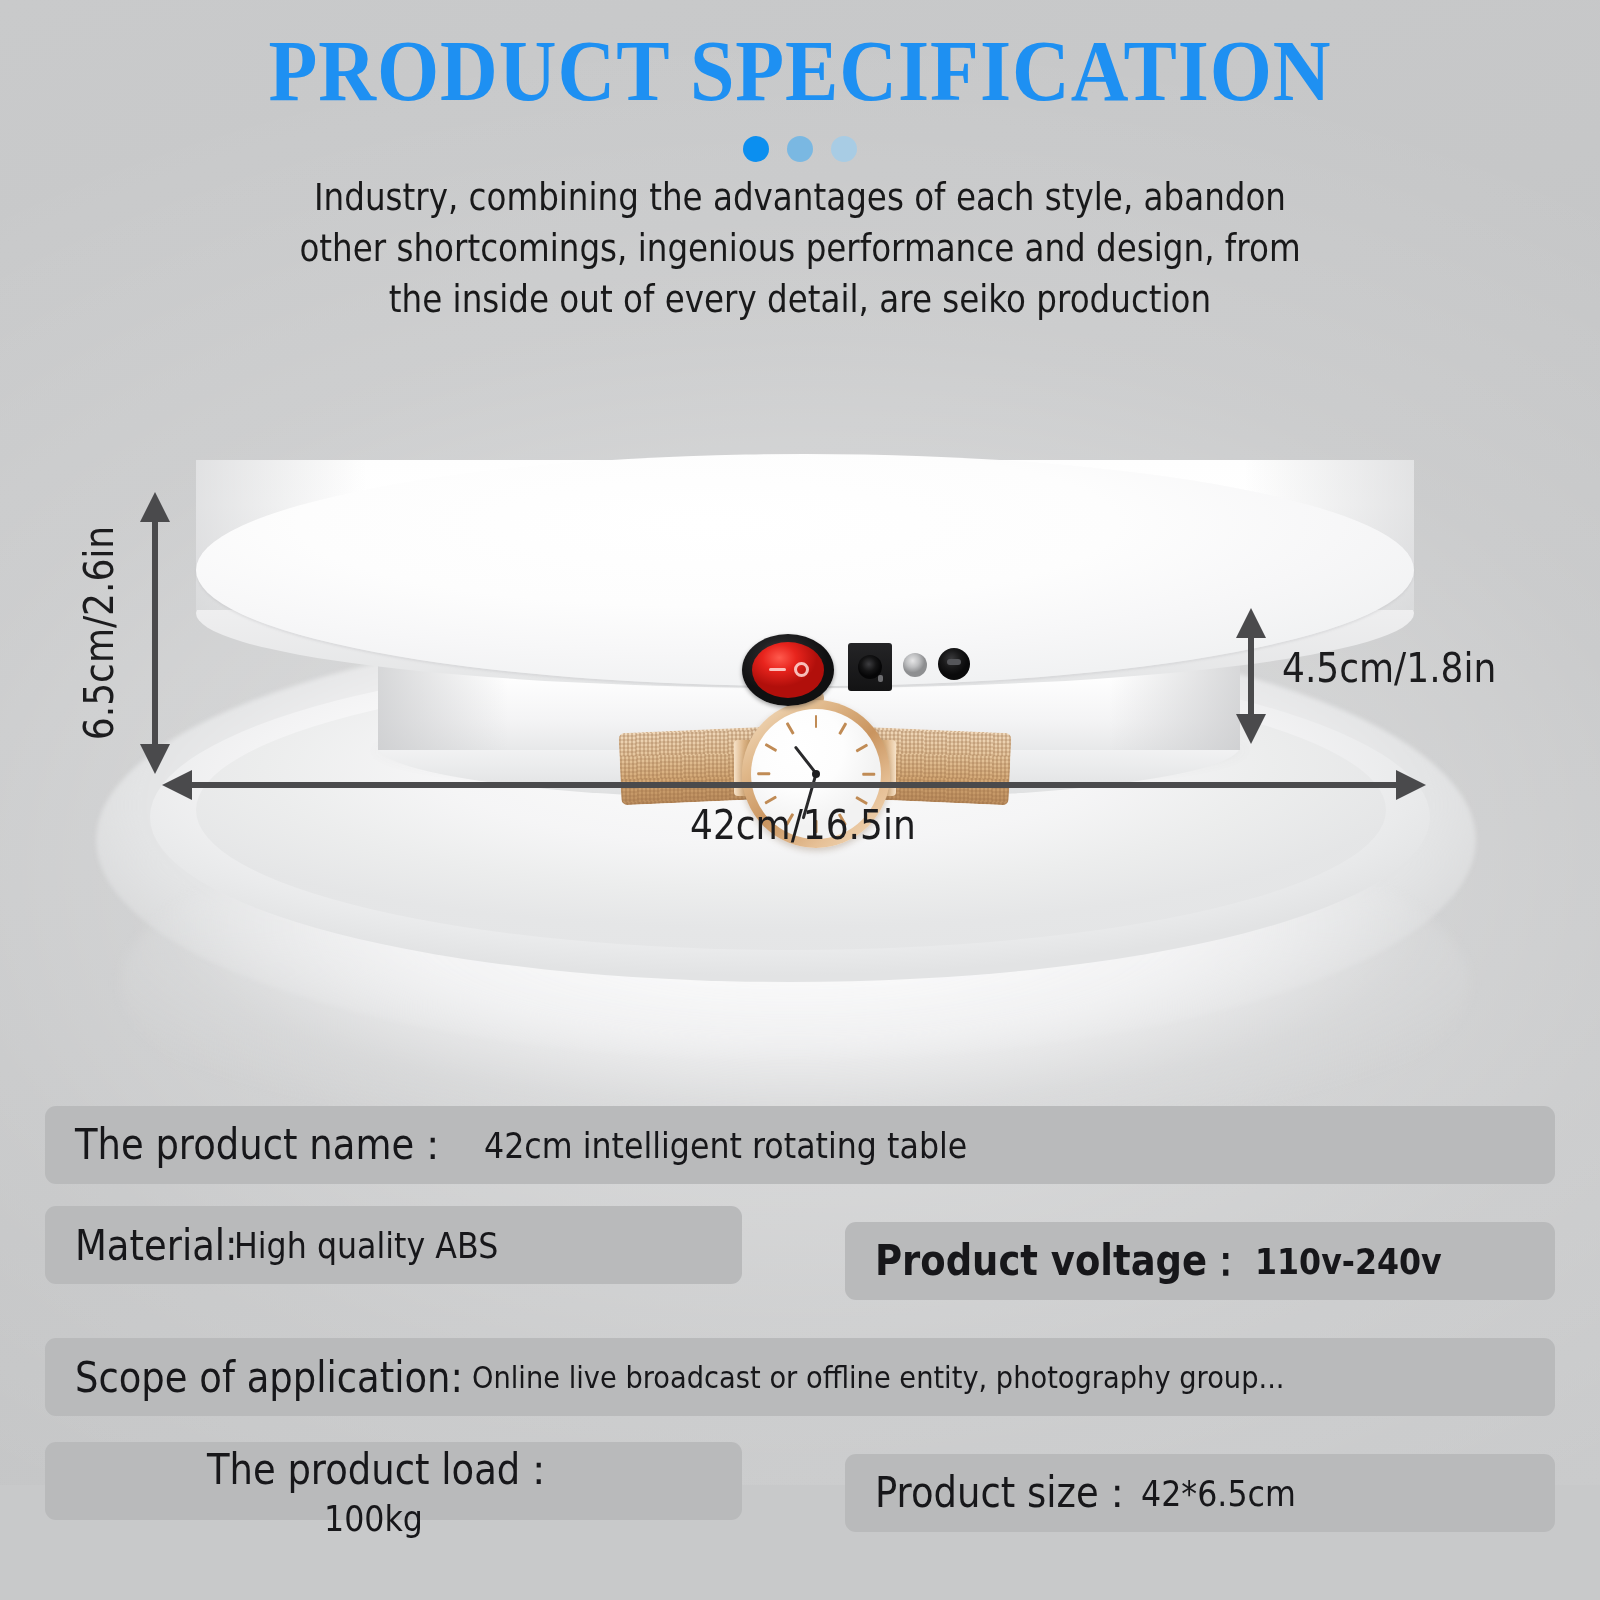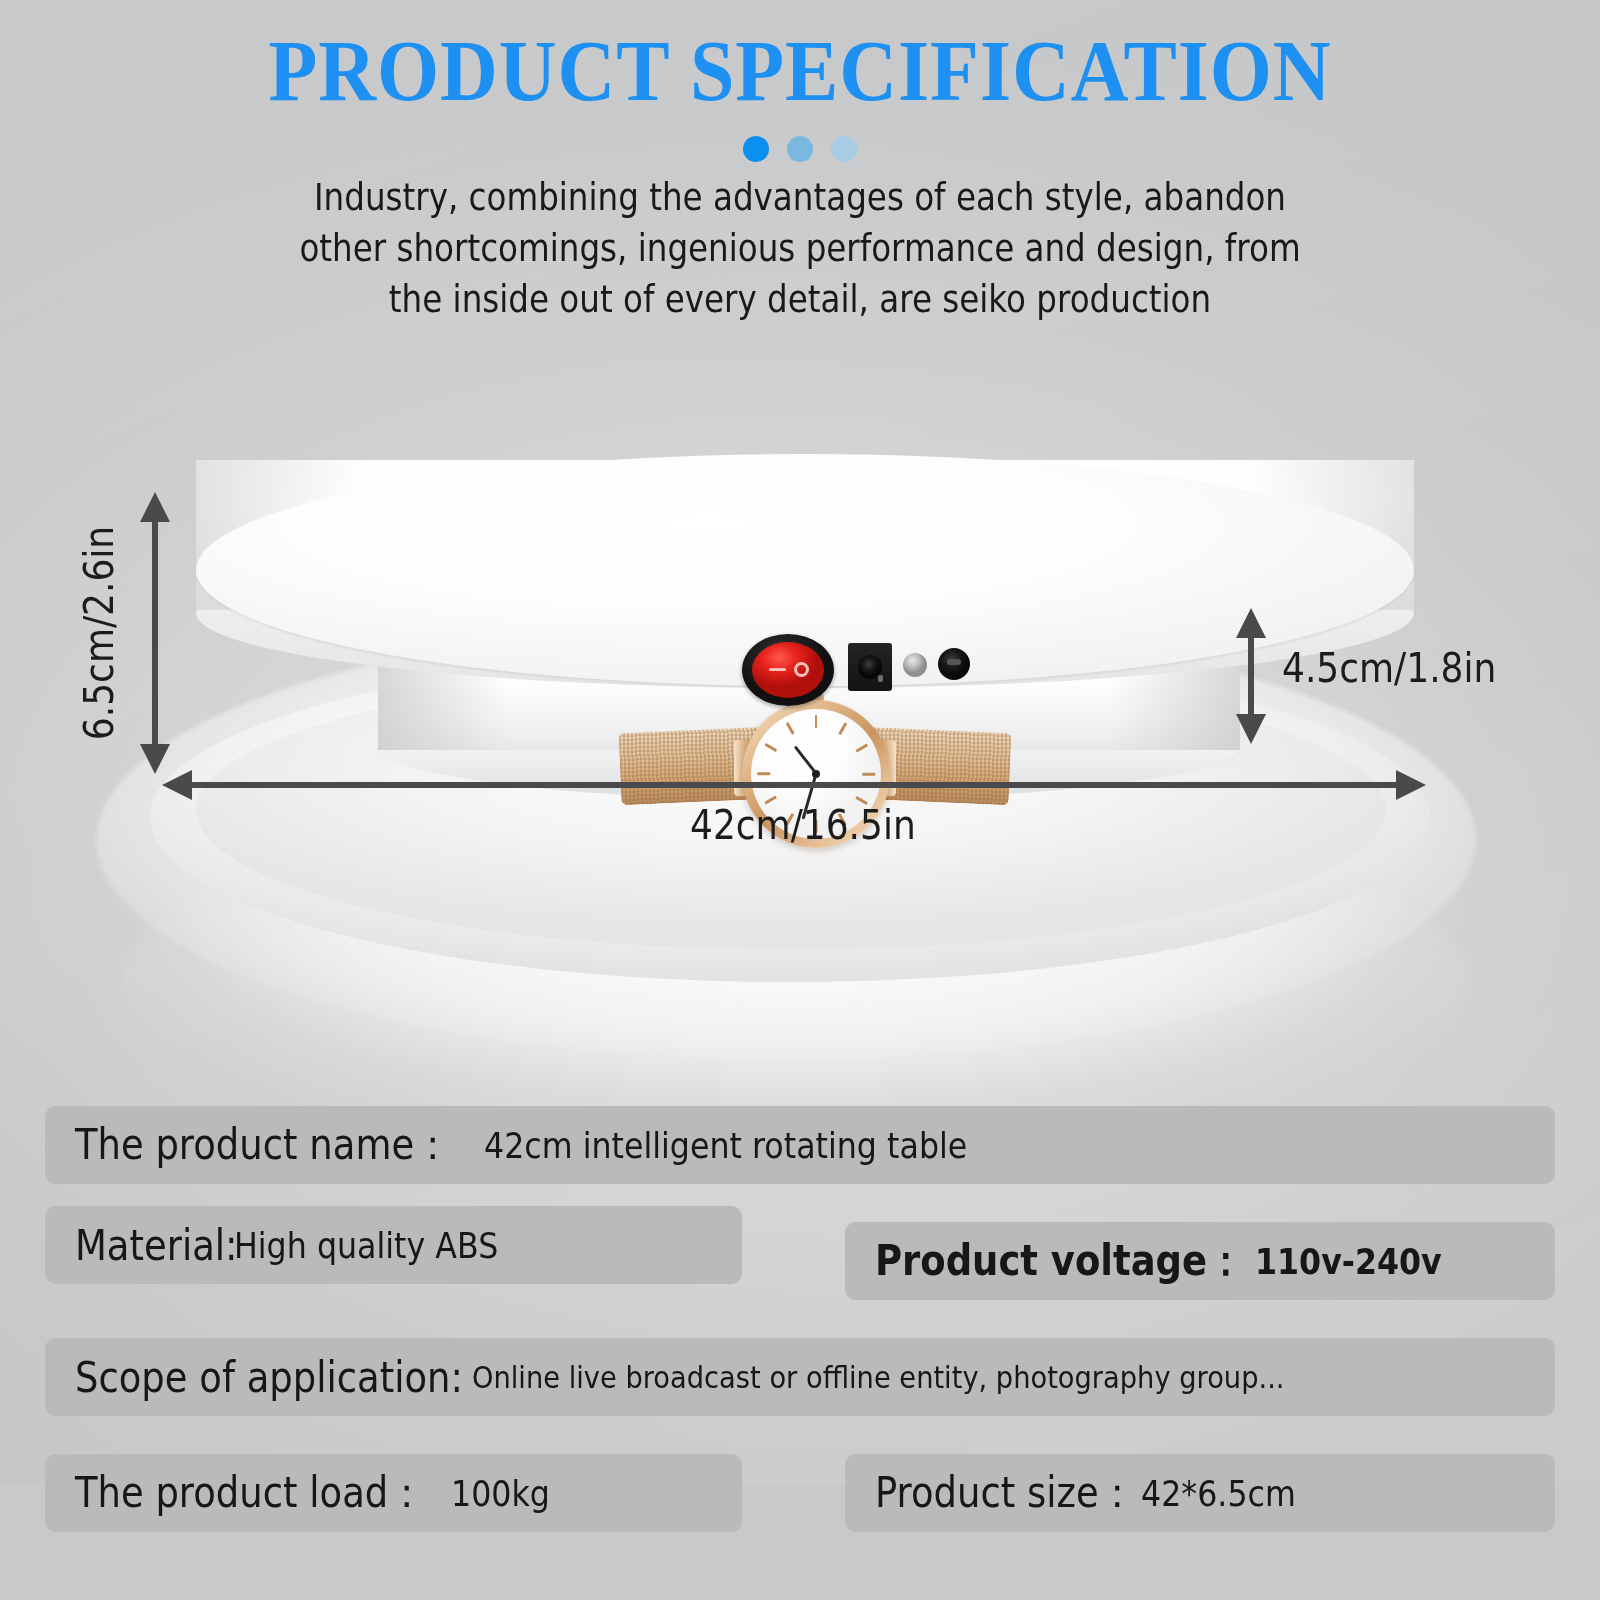--- a/index.html
+++ b/index.html
@@ -336,21 +336,21 @@
     <div class="srow" style="left:845px;top:116px;width:710px;height:78px;font-weight:bold;">
       <span class="slabel pad">Product voltage：</span>
       <span class="svalue" style="margin-left:-44px;">110v-240v</span>
     </div>
 
     <div class="srow" style="left:45px;top:232px;width:1510px;height:78px;">
       <span class="slabel pad">Scope of application:</span>
       <span class="svalue small" style="margin-left:-48px;">Online live broadcast or offline entity, photography group...</span>
     </div>
 
-    <div class="srow" style="left:45px;top:348px;width:697px;height:78px;">
+    <div class="srow" style="left:45px;top:336px;width:697px;height:78px;flex-direction:column;">
       <span class="slabel pad">The product load：</span>
       <span class="svalue" style="margin-left:-26px;">100kg</span>
     </div>
 
     <div class="srow" style="left:845px;top:348px;width:710px;height:78px;">
       <span class="slabel pad">Product size：</span>
       <span class="svalue" style="margin-left:-34px;">42*6.5cm</span>
     </div>
 
   </div>

